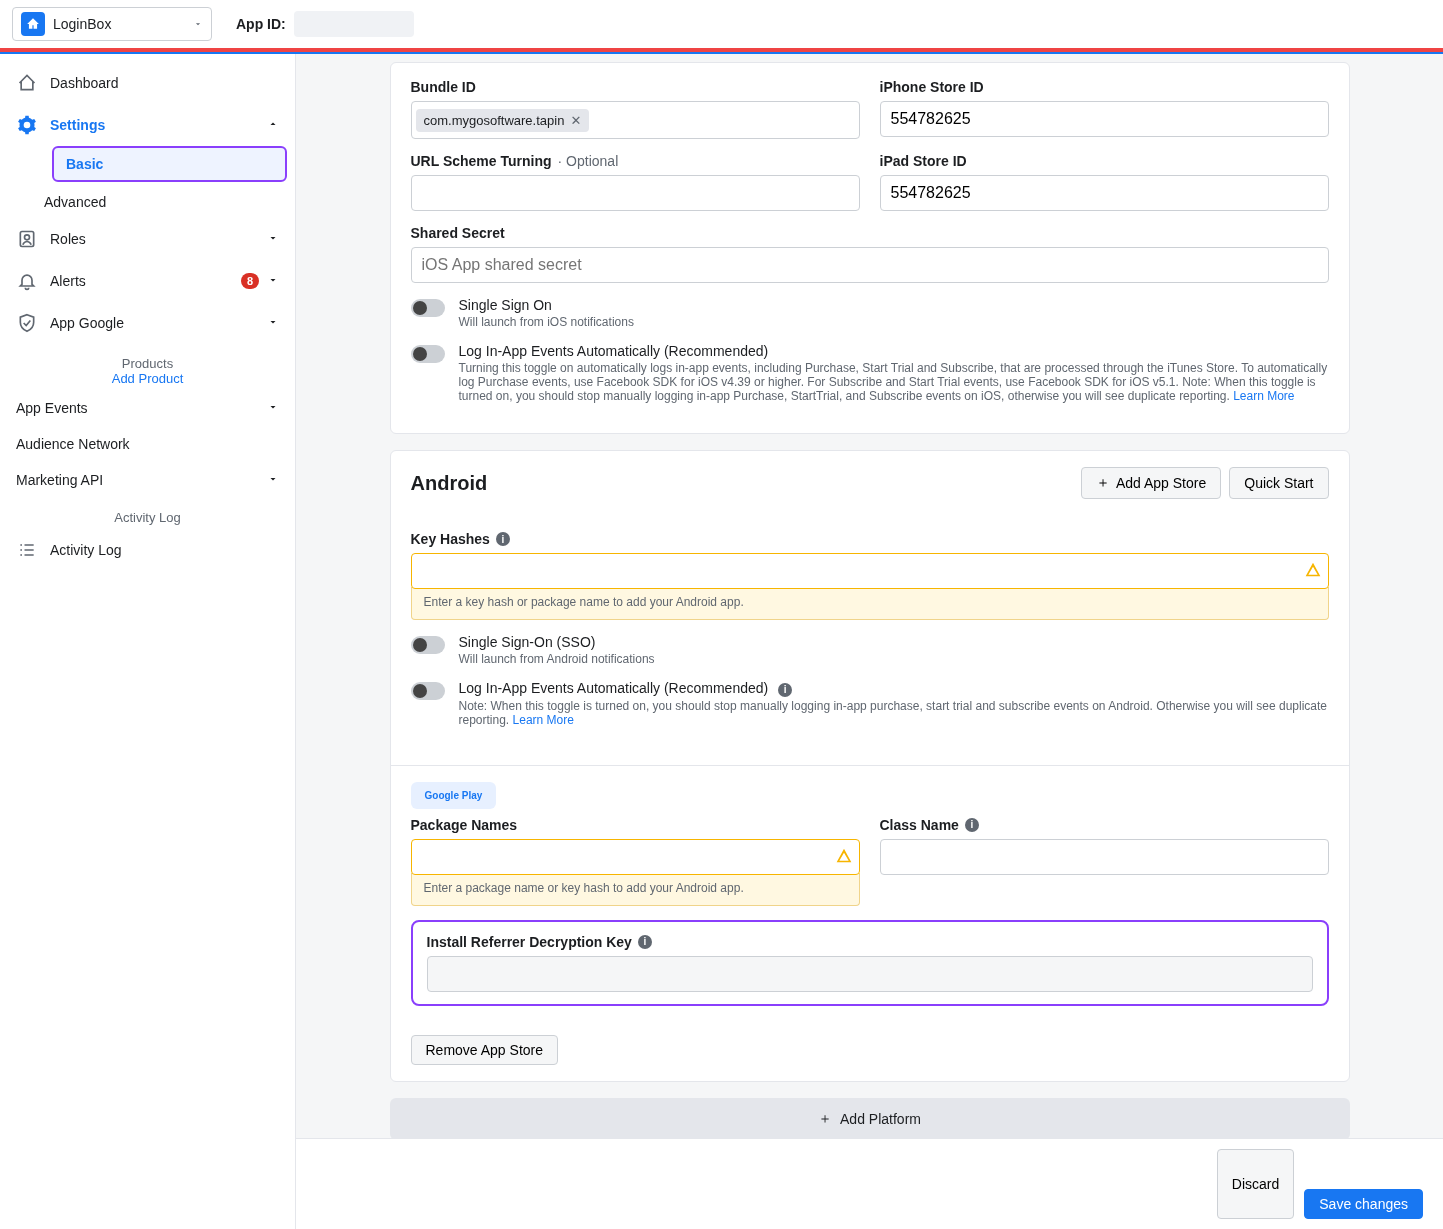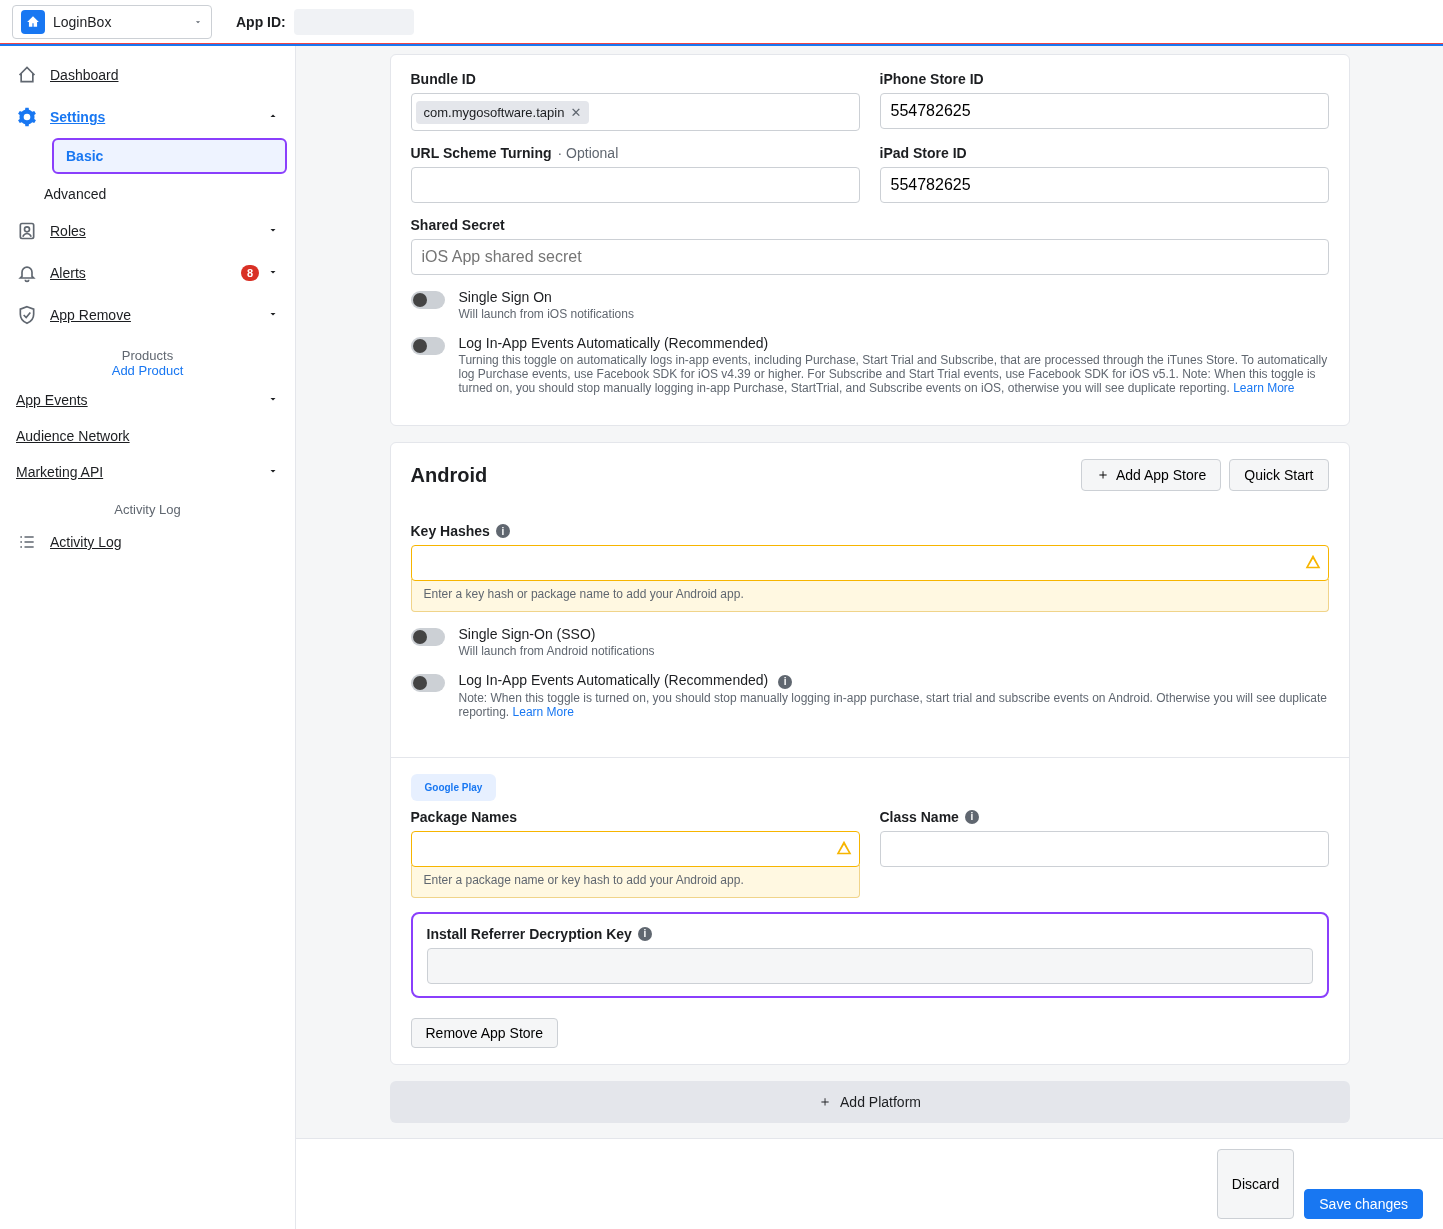--- a/index.html
+++ b/index.html
@@ -1,28 +1,28 @@
 <!DOCTYPE html>
 <html><head>
 <meta charset="utf-8">
 <style>
 * { box-sizing: border-box; margin: 0; padding: 0; font-family: -apple-system, BlinkMacSystemFont, "Segoe UI", Helvetica, Arial, sans-serif; }
 body { background: #fff; color: #1c1e21; font-size: 14px; }
-.topbar { height: 44px; border-bottom: 1px solid #ef4444; display: flex; align-items: center; padding: 0 12px; gap: 24px; }
+.topbar { height: 52px; border-bottom: 4px solid #ef4444; display: flex; align-items: center; padding: 0 12px; gap: 24px; }
 .app-selector { display: flex; align-items: center; gap: 8px; border: 1px solid #ccd0d5; border-radius: 4px; padding: 4px 8px; width: 200px; justify-content: space-between; cursor: pointer; }
 .app-selector-left { display: flex; align-items: center; gap: 8px; }
 .app-icon-box { width: 24px; height: 24px; background: #1877f2; border-radius: 4px; display: flex; align-items: center; justify-content: center; color: #fff; }
 .app-id-group { display: flex; align-items: center; gap: 8px; }
 .app-id-label { font-weight: 600; }
 .app-id-value { background: #f0f2f5; padding: 4px 12px; border-radius: 4px; width: 120px; height: 26px; }
 .hr-accent { height: 2px; background: #1877f2; border: none; }
 .layout { display: flex; }
 .sidebar { width: 296px; border-right: 1px solid #e4e6eb; background: #fff; min-height: calc(100vh - 46px); padding-top: 8px; }
 .nav-item { display: flex; align-items: center; padding: 10px 16px; gap: 12px; cursor: pointer; color: #1c1e21; justify-content: space-between; }
-.nav-item-left { display: flex; align-items: center; gap: 12px; text-decoration: underline; }
+.nav-item-left { display: flex; align-items: center; gap: 12px; }
 .nav-item.active { color: #1877f2; font-weight: 600; }
 .nav-sub { padding-left: 44px; font-size: 14px; }
 .nav-sub-item { padding: 8px 0; cursor: pointer; }
 .nav-sub-item.highlight { border: 2px solid #8a3ffc; border-radius: 6px; background: #eef3ff; color: #1877f2; font-weight: 600; margin: 0 8px 4px 8px; padding: 8px 12px; }
 .nav-icon { width: 22px; height: 22px; display: flex; align-items: center; justify-content: center; color: #606770; }
 .nav-item.active .nav-icon { color: #1877f2; }
 .badge-count { background: #d93025; color: #fff; border-radius: 10px; font-size: 11px; padding: 2px 6px; font-weight: 600; }
 .nav-section-label { padding: 12px 16px 4px; font-size: 13px; color: #606770; display: flex; justify-content: flex-end; align-items: center; flex-direction: column; }
 .add-product-link { color: #1877f2; font-size: 13px; cursor: pointer; }
 .main { flex: 1; background: #f5f6f7; padding: 0 0 80px 0; overflow-y: auto; }
@@ -149,21 +149,21 @@
       </div>
     </div>
     <div class="nav-item">
       <div class="nav-item-left">
         <span class="nav-icon">
             <svg width="20" height="20" viewBox="0 0 24 24" fill="none" stroke="currentColor" stroke-width="2">
               <path d="M12 2l8 3v6c0 5-3.5 9-8 11-4.5-2-8-6-8-11V5z"></path>
               <path d="M8 12l3 3 5-6"></path>
             </svg>
           </span>
-        <span>App Remove</span>
+        <span>App Google</span>
       </div>
       <span><svg class="chev" viewBox="0 0 24 24" fill="#1c1e21">
             <path d="M7 10l5 5 5-5z"></path>
           </svg></span>
     </div>
 
     <div class="nav-section-label">
       <span>Products</span>
       <span class="add-product-link">Add Product</span>
     </div>
@@ -340,21 +340,21 @@
         </div>
 
         <div class="install-key-highlight">
           <div class="form-label">
             <span>Install Referrer Decryption Key</span>
             <span class="info-icon">i</span>
           </div>
           <input class="form-input readonly" readonly="" style="">
         </div>
 
-        <div style="margin-top:20px">
+        <div style="margin-top:29px">
           <button class="btn btn-light">Remove App Store</button>
         </div>
       </div>
     </div>
 
     <div class="add-platform-bar">
       <span>＋</span>
       <span>Add Platform</span>
     </div>
 

